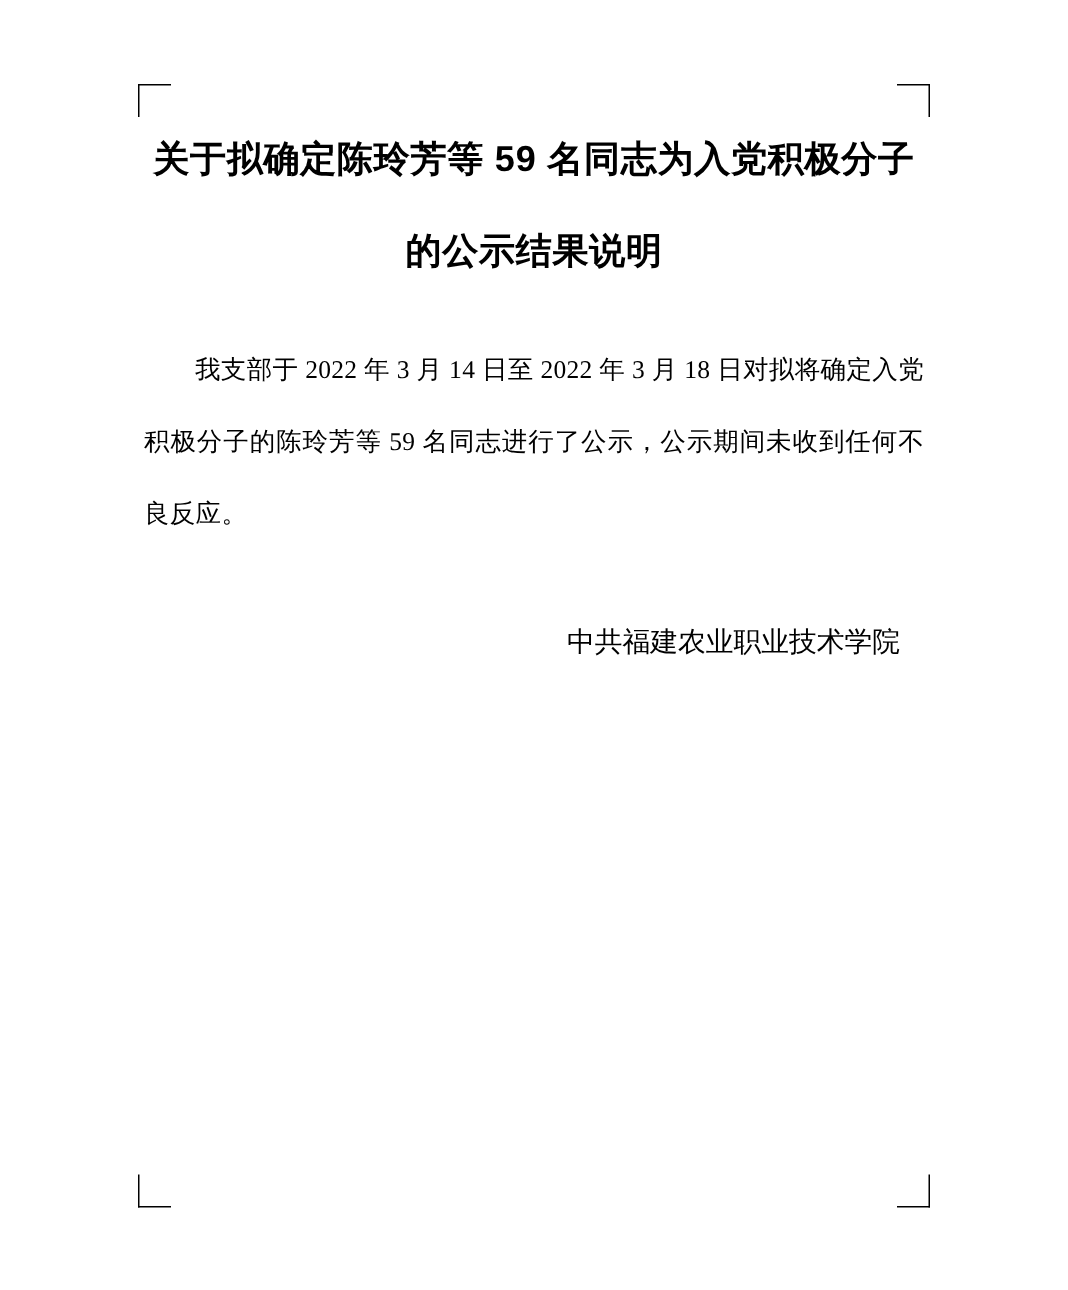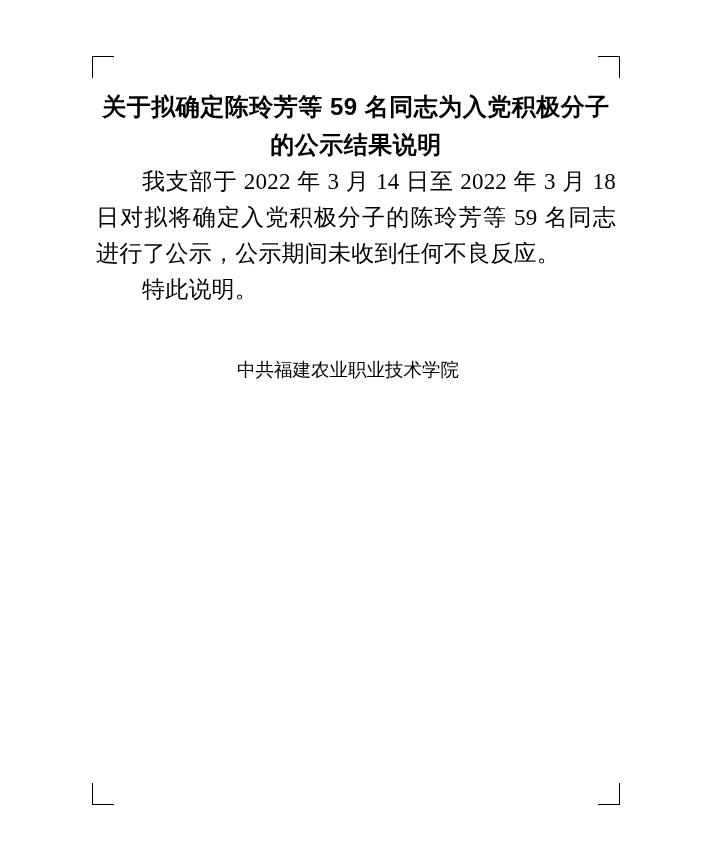--- a/index.html
+++ b/index.html
@@ -65,39 +65,41 @@
     font-family: "Liberation Sans", "DejaVu Sans", sans-serif;
     font-weight: bold;
     font-size: 24px;
     line-height: 38px;
     text-align: center;
     letter-spacing: 0.5px;
     padding-top: 32px;
   }
   .doc-title .line2 {
     display: block;
+    margin-top: 23px;
   }
 
   .body-block {
-    font-size: 23px;
-    line-height: 36px;
+    margin-top: 36px;
+    font-size: 17px;
+    line-height: 48px;
     text-align: justify;
     text-justify: inter-ideograph;
     letter-spacing: 0.2px;
   }
   .para {
     margin: 0;
     text-indent: 2em;
   }
 
   .sign-block {
     margin-top: 44px;
     font-size: 18.5px;
     line-height: 36px;
-    text-align: center;
+    text-align: right;
     padding-right: 16px;
   }
   .sign-line {
     display: block;
   }
 </style>
 </head>
 <body>
 
 <div class="page">
@@ -121,21 +123,20 @@
 
   <div class="content">
 
     <h1 class="doc-title">
       <span>关于拟确定陈玲芳等 59 名同志为入党积极分子</span>
       <span class="line2">的公示结果说明</span>
     </h1>
 
     <div class="body-block">
       <p class="para">我支部于 2022 年 3 月 14 日至 2022 年 3 月 18 日对拟将确定入党积极分子的陈玲芳等 59 名同志进行了公示，公示期间未收到任何不良反应。</p>
-      <p class="para">特此说明。</p>
     </div>
 
     <div class="sign-block">
       <span class="sign-line">中共福建农业职业技术学院</span>
     </div>
 
   </div>
 </div>
 
 </body></html>

